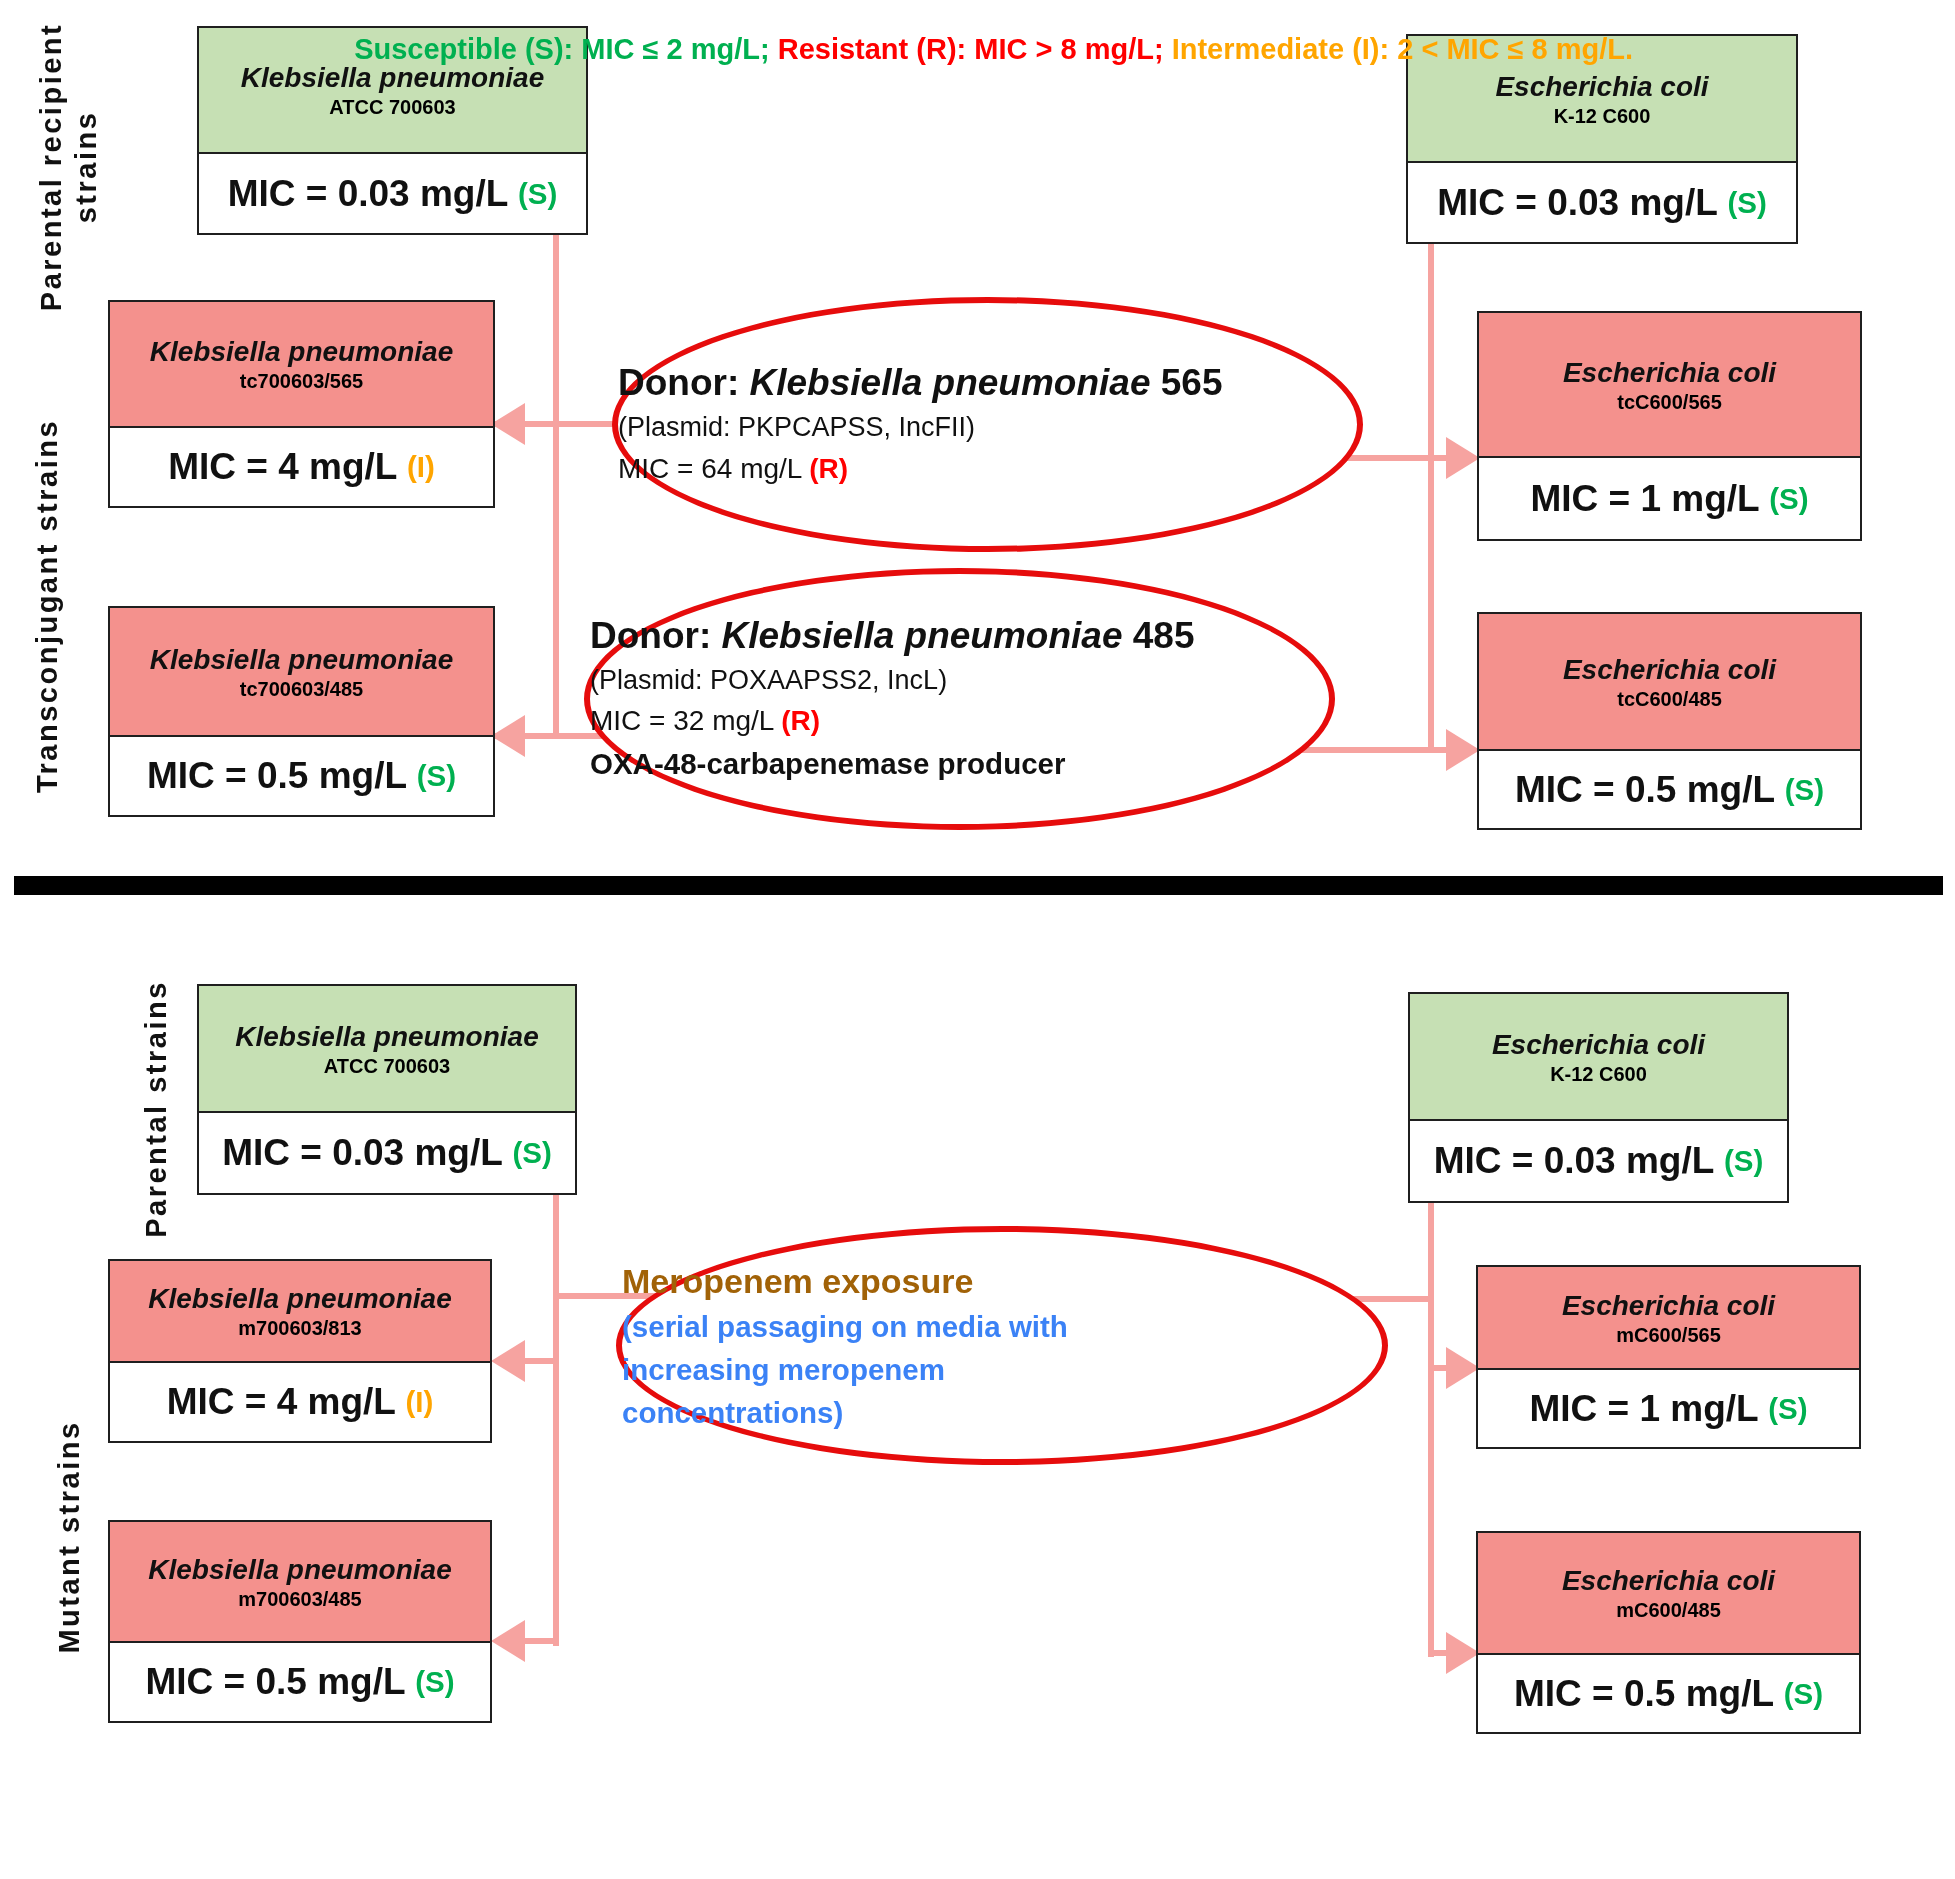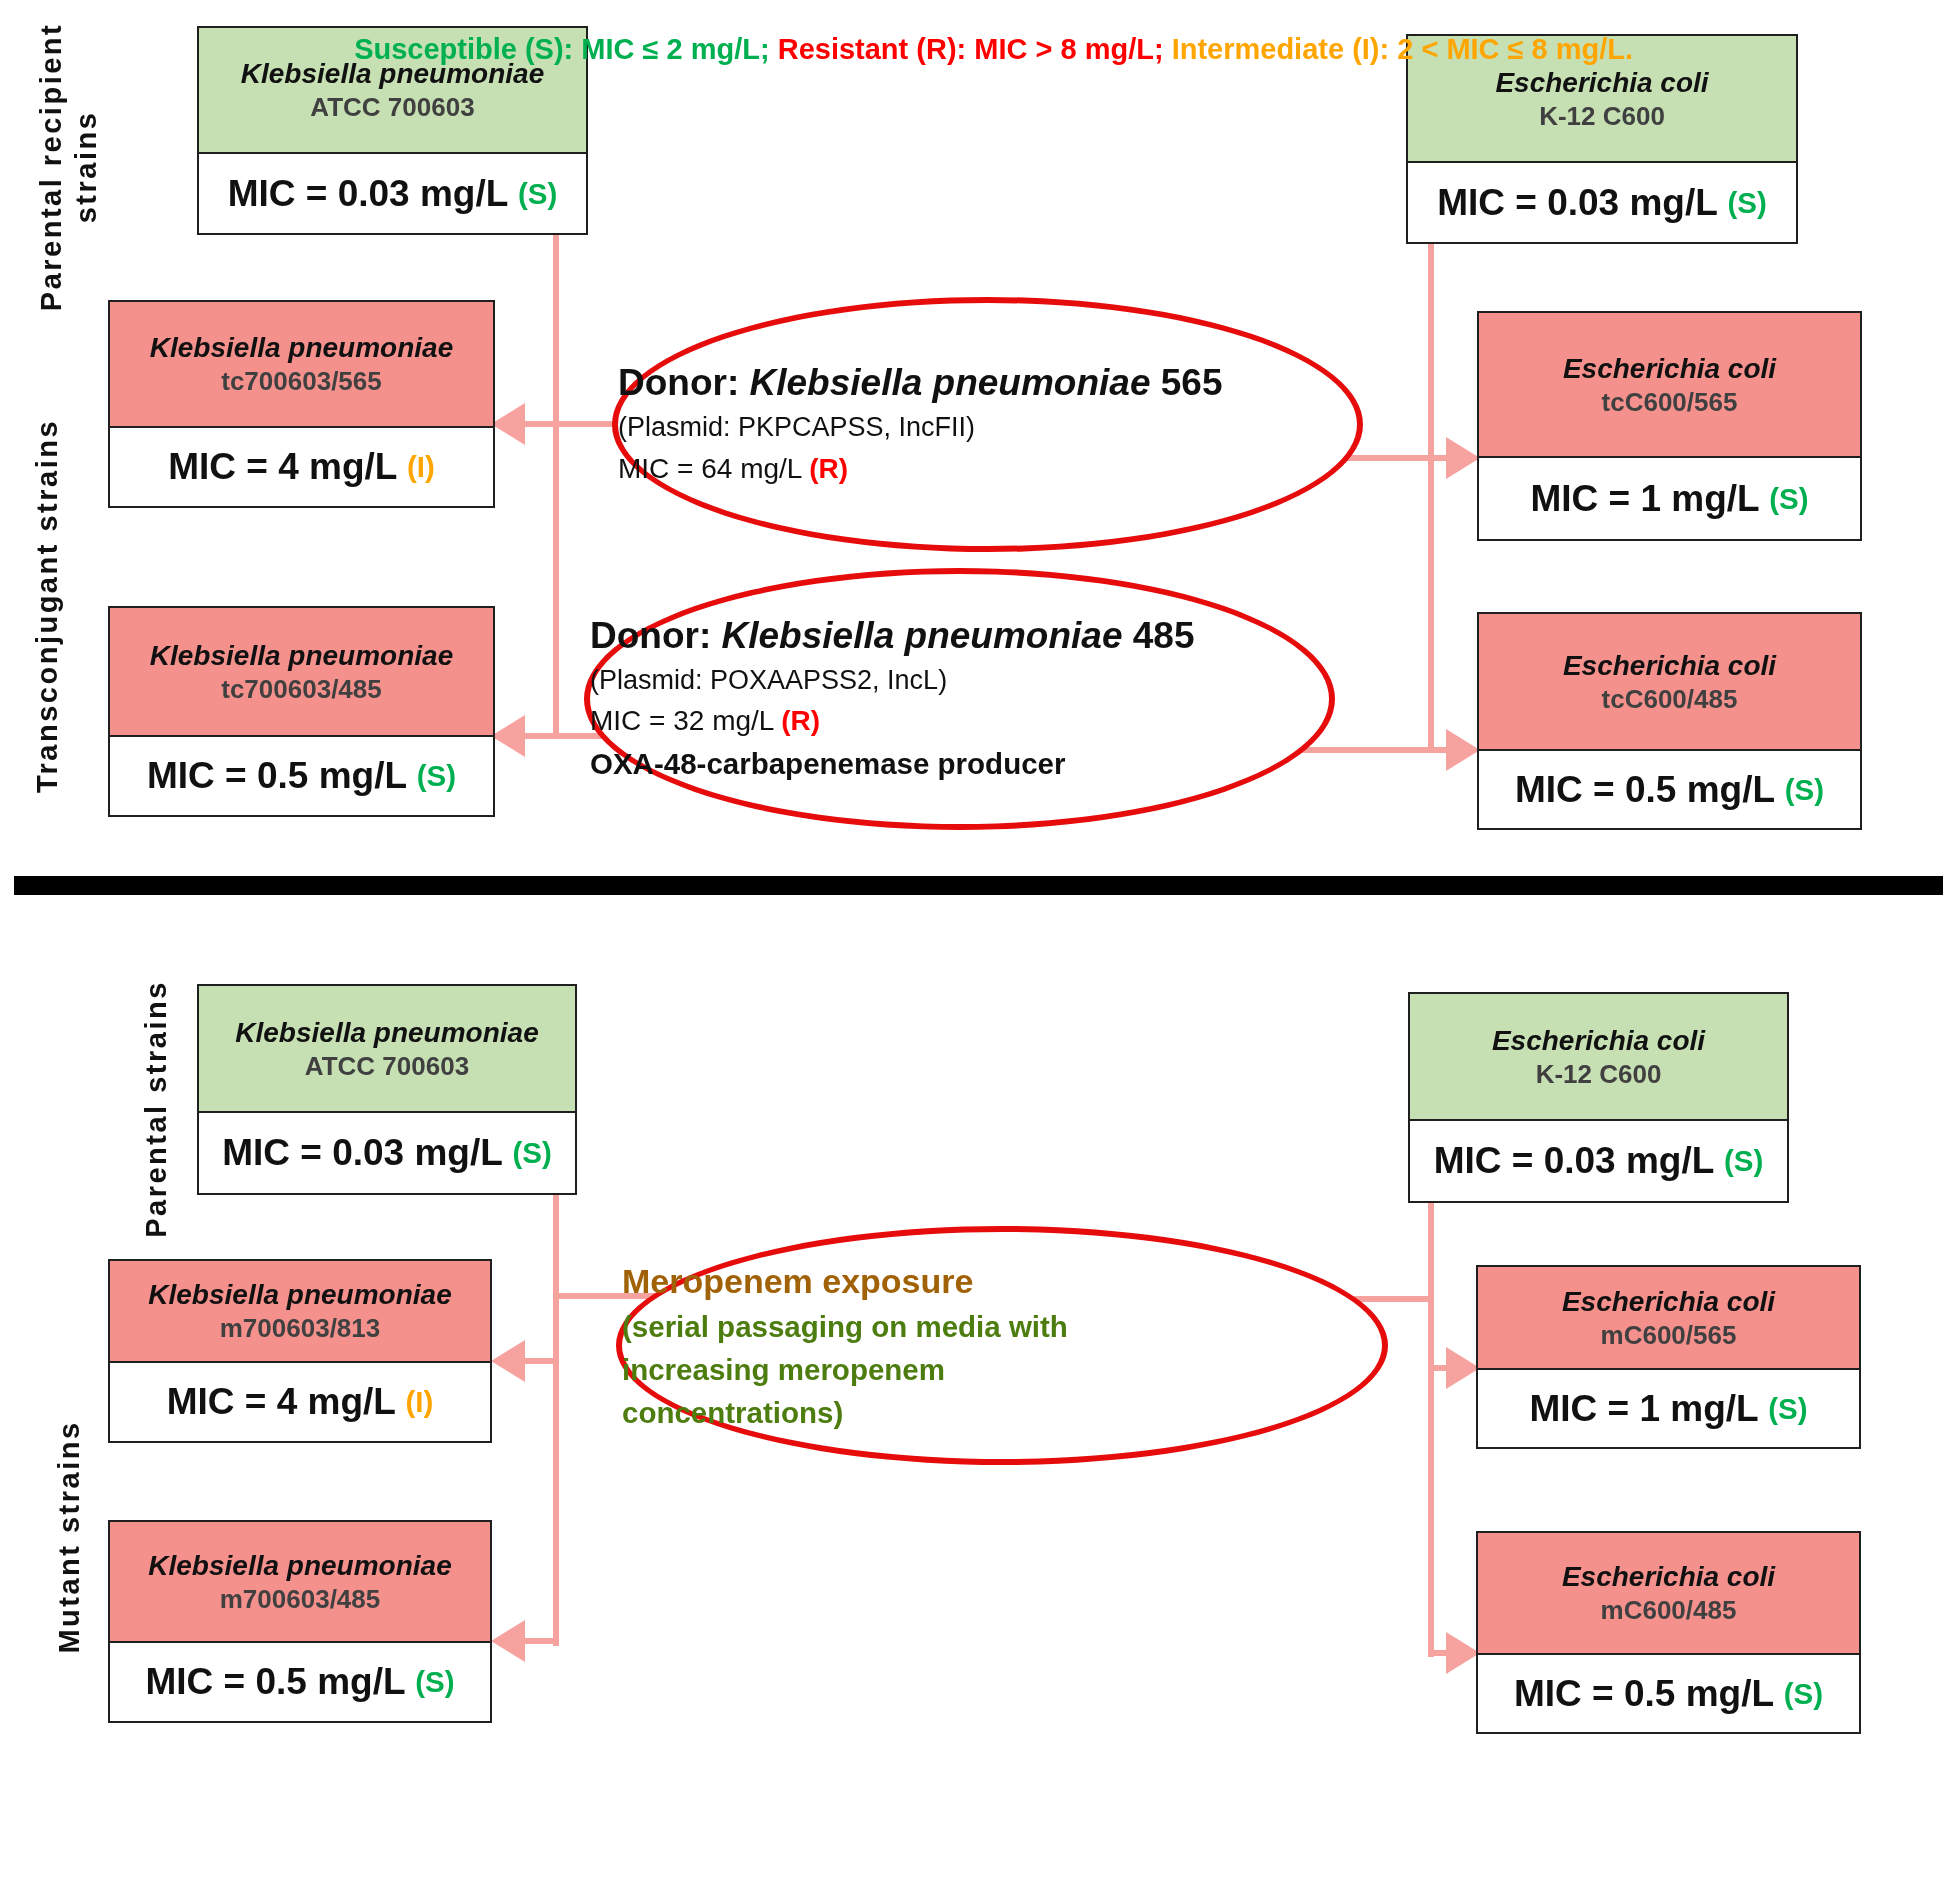--- a/index.html
+++ b/index.html
@@ -7,34 +7,34 @@
   #canvas{position:relative;width:1955px;height:1880px;background:#ffffff;overflow:hidden;}
 
   
   .box{position:absolute;border:2.5px solid #1f1f1f;background:#fff;z-index:3;box-sizing:border-box;}
   .box .hdr{display:flex;flex-direction:column;align-items:center;justify-content:center;
             border-bottom:2.5px solid #1f1f1f;box-sizing:border-box;}
   .box .hdr.green{background:#c6e0b4;}
   .box .hdr.pink{background:#f4918d;}
   .box .mic{display:flex;align-items:center;justify-content:center;box-sizing:border-box;background:#fff;}
   .species{font-style:italic;font-weight:bold;font-size:28px;color:#111;line-height:1.25;}
-  .strain{font-weight:bold;font-size:26px;color:#404040;line-height:1.25;font-style:normal;}
+  .strain{font-weight:bold;font-size:20px;color:#000000;line-height:1.25;font-style:normal;}
   .micline{font-weight:bold;font-size:37px;color:#111;white-space:pre;text-align:right;}
   .cat{font-weight:bold;font-size:29.5px;white-space:pre;}
 
   
   .ellipse{position:absolute;border:6.8px solid #e60c0c;border-radius:50%;background:#ffffff;z-index:2;
            display:flex;flex-direction:column;justify-content:center;box-sizing:border-box;}
   .donor-heading{font-size:37px;font-weight:bold;color:#111;line-height:1.3;white-space:pre;}
   .donor-heading .it{font-style:italic;}
   .donor-plasmid{font-size:27px;color:#111;line-height:1.5;}
   .donor-mic{font-size:28px;color:#111;line-height:1.5;white-space:pre;}
   .donor-producer{font-size:29.5px;font-weight:bold;color:#111;line-height:1.5;}
   .exposure-heading{font-size:34px;font-weight:bold;color:#a16207;line-height:1.45;}
-  .exposure-line{font-size:29.5px;font-weight:bold;color:#4d7c0f;line-height:1.45;}
+  .exposure-line{font-size:29.5px;font-weight:bold;color:#3b82f6;line-height:1.45;}
 
   
   .sec-title{position:absolute;font-size:36px;font-weight:bold;color:#111;text-align:center;
              text-decoration:underline;text-decoration-thickness:3.7px;text-underline-offset:7.4px;z-index:4;white-space:nowrap;}
   .vlabel{position:absolute;font-size:29px;font-weight:bold;color:#111;letter-spacing:2.5px;text-align:center;
           transform:translate(-50%,-50%) rotate(-90deg);transform-origin:center;z-index:4;line-height:1.2;}
   .nowrap{white-space:nowrap;}
 
   
   .vline,.hline{position:absolute;background:#f6a3a0;z-index:1;}

